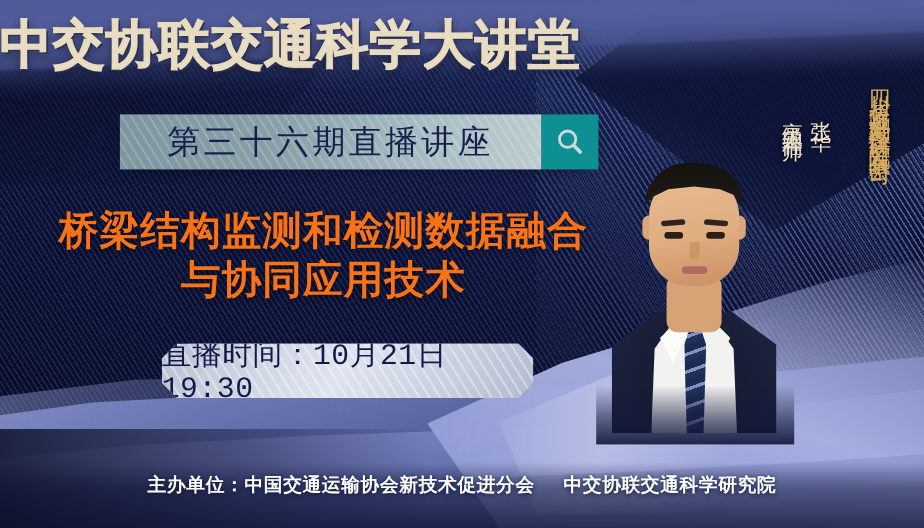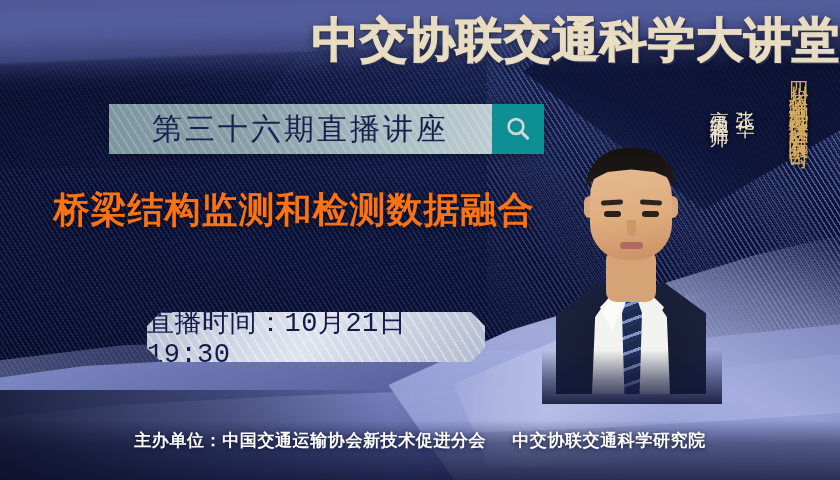--- a/index.html
+++ b/index.html
@@ -93,31 +93,30 @@
   }
   .dark-band{position:absolute;left:0;bottom:0;width:100%;height:60px;
     background:linear-gradient(180deg,rgba(20,26,62,.0) 0%,rgba(24,30,70,.55) 40%,rgba(16,21,54,.82) 100%);
   }
   .dark-band-l{position:absolute;left:0;bottom:0;width:46%;height:90px;
     background:linear-gradient(80deg,rgba(10,14,40,.85) 0%,rgba(16,22,56,.45) 60%,rgba(16,22,56,0) 100%);
   }
 
   
   .main-title{
-    position:absolute;left:0;right:0;top:16px;text-align:right;
+    position:absolute;left:0;right:0;top:16px;text-align:left;
     font-size:47px;line-height:1;font-weight:700;letter-spacing:1px;
     color:#efe3ca;
     text-shadow:
       0 0 1px #efe3ca,
       2px 2px 0 #2a2f55,
       -1px 1px 0 #2a2f55,
       0 3px 10px rgba(0,0,0,.55);
     -webkit-text-stroke:1.2px #e7dbc0;
     z-index:8;
-    padding-left:41px;
   }
 
   
   .subbar{
     position:absolute;left:109px;top:104px;width:435px;height:50px;z-index:8;
     display:flex;align-items:stretch;
     box-shadow:0 2px 10px rgba(0,0,0,.35);
     border-radius:23px;
   }
   .subbar-body{
@@ -273,20 +272,21 @@
     <div class="subbar-icon">
       <svg width="30" height="30" viewBox="0 0 30 30" aria-hidden="true">
         <circle cx="13" cy="12.5" r="7.4" fill="none" stroke="#cfd7da" stroke-width="2.6"></circle>
         <line x1="18.4" y1="18" x2="24.5" y2="24.2" stroke="#cfd7da" stroke-width="3.2" stroke-linecap="round"></line>
       </svg>
     </div>
   </div>
 
   <div class="lec-title">
     <span class="l1">桥梁结构监测和检测数据融合</span>
+    <span class="l2">与协同应用技术</span>
   </div>
 
   <div class="time-box">
     <span class="time-text">直播时间：10月21日19:30</span>
   </div>
 
   <div class="v-speaker">
     <span>张二华</span>
     <span class="gap"></span>
     <span>高级工程师</span>

